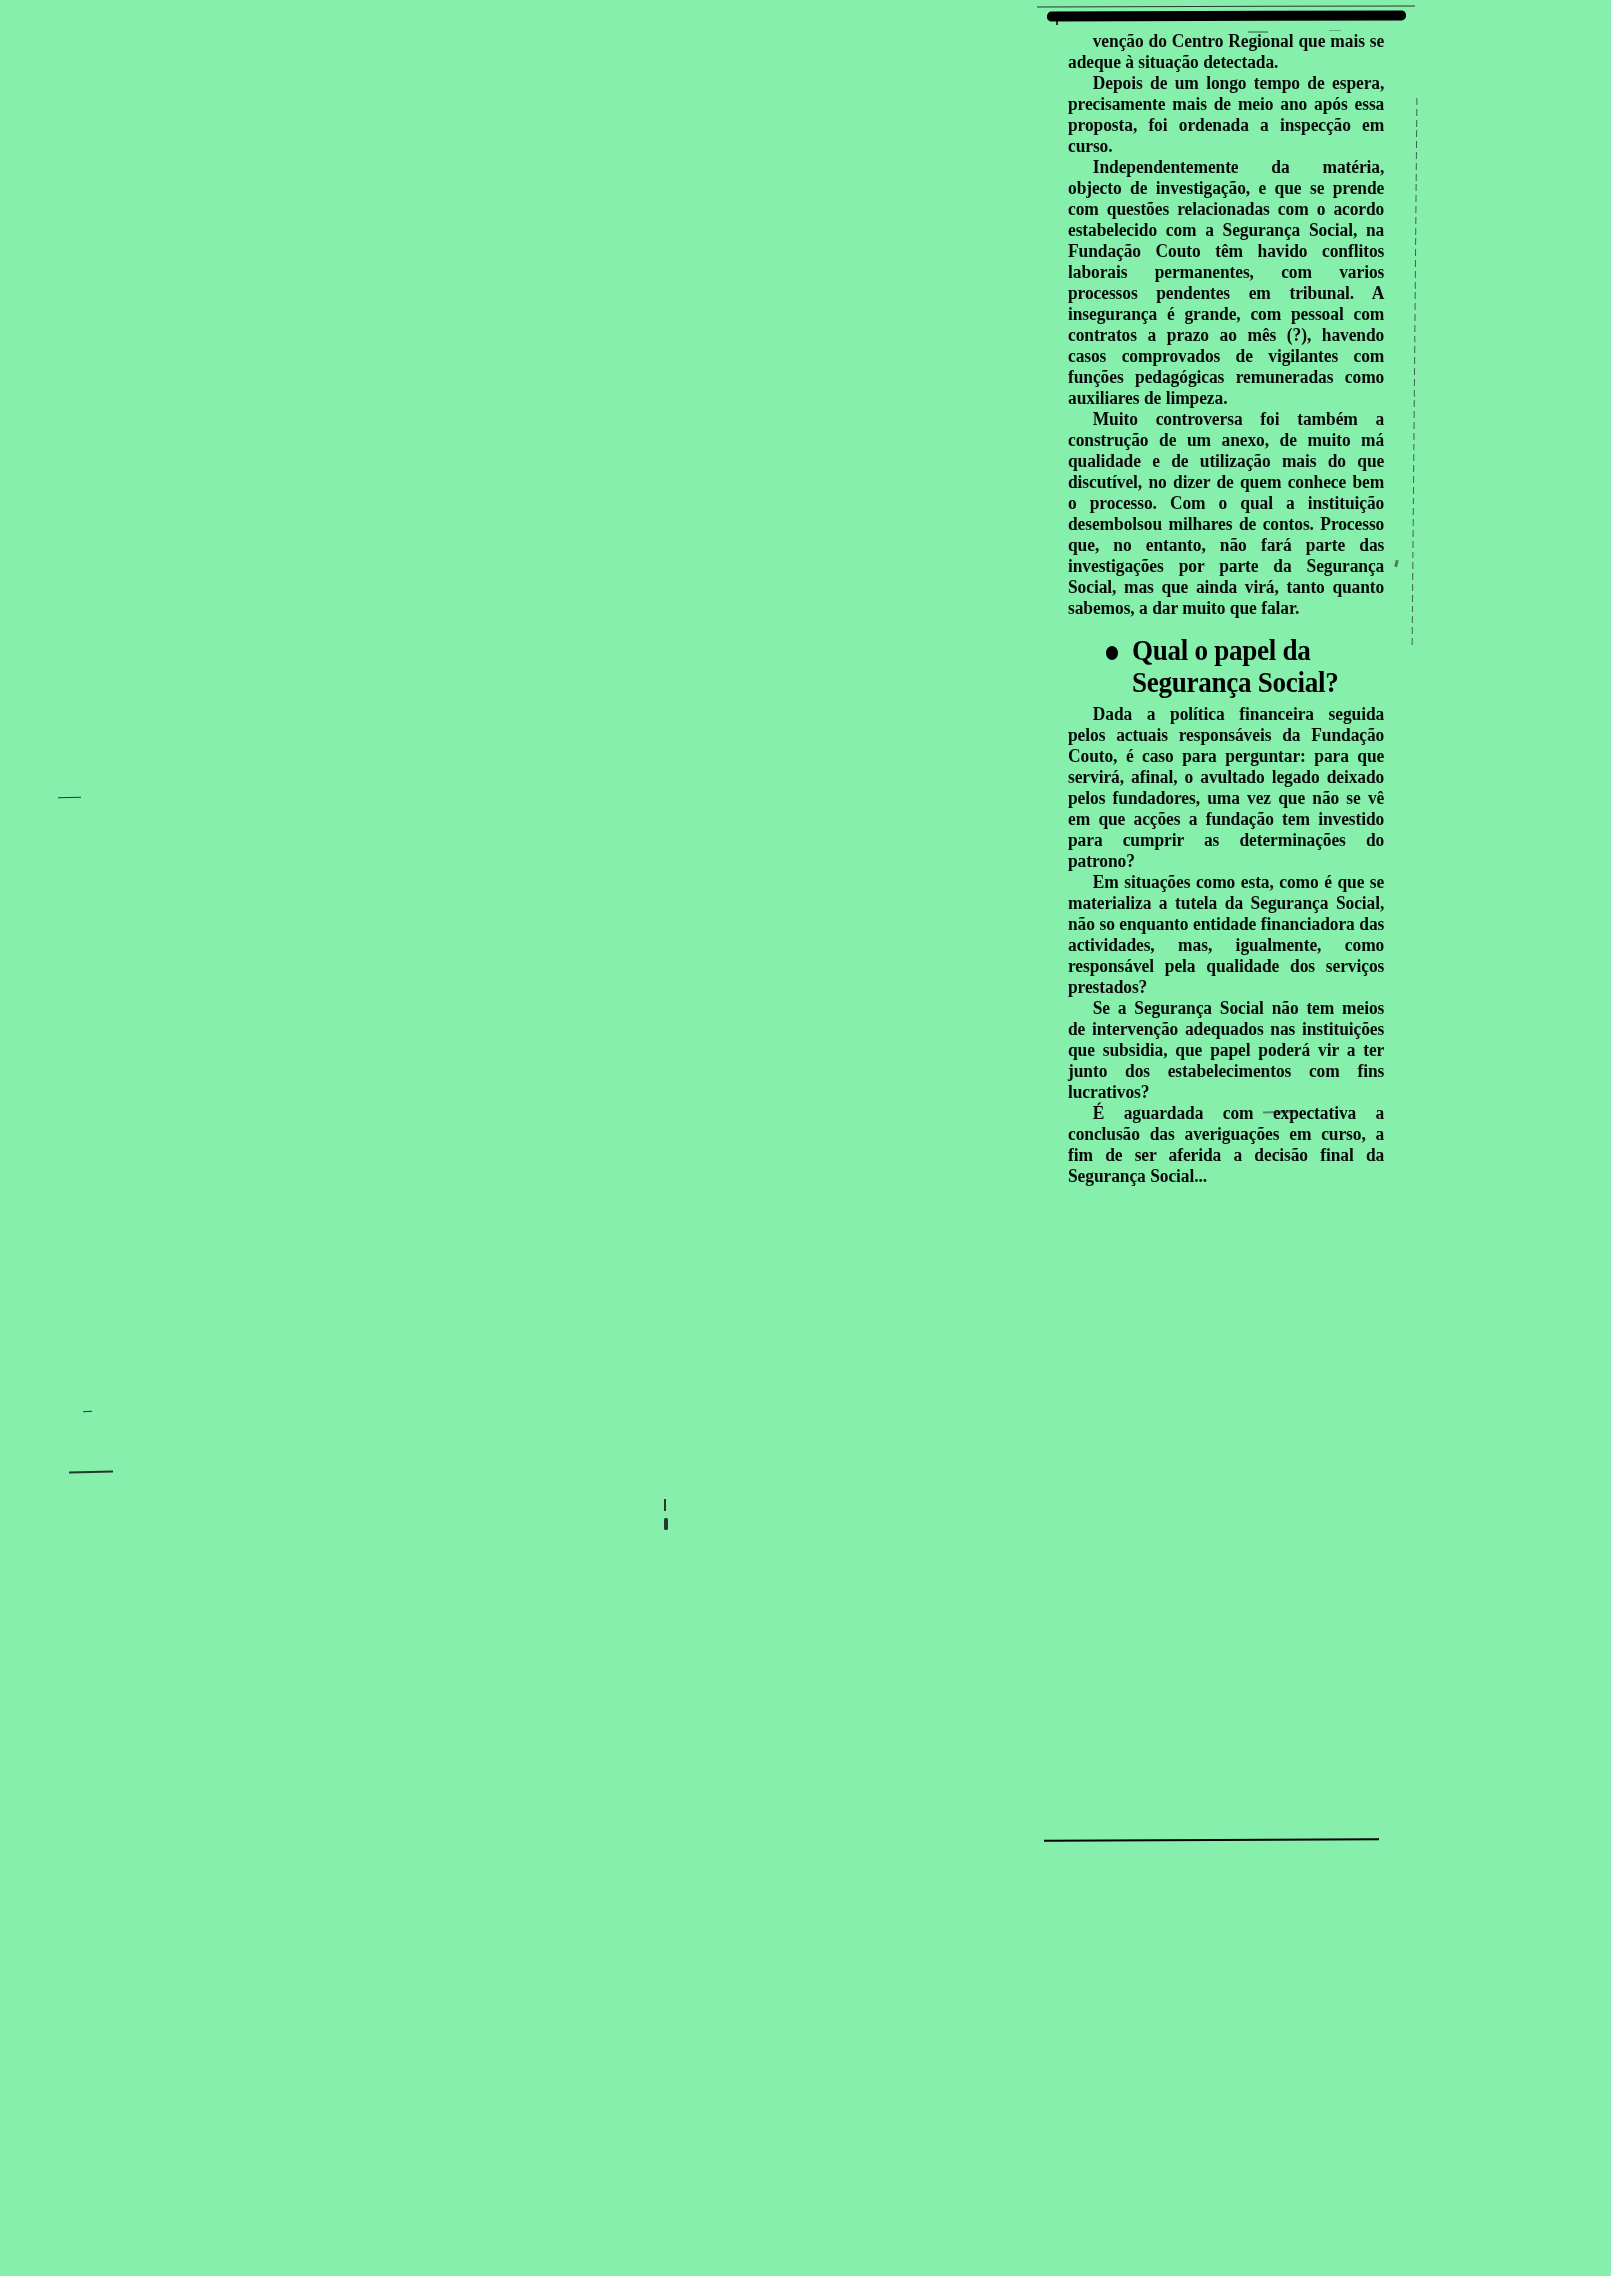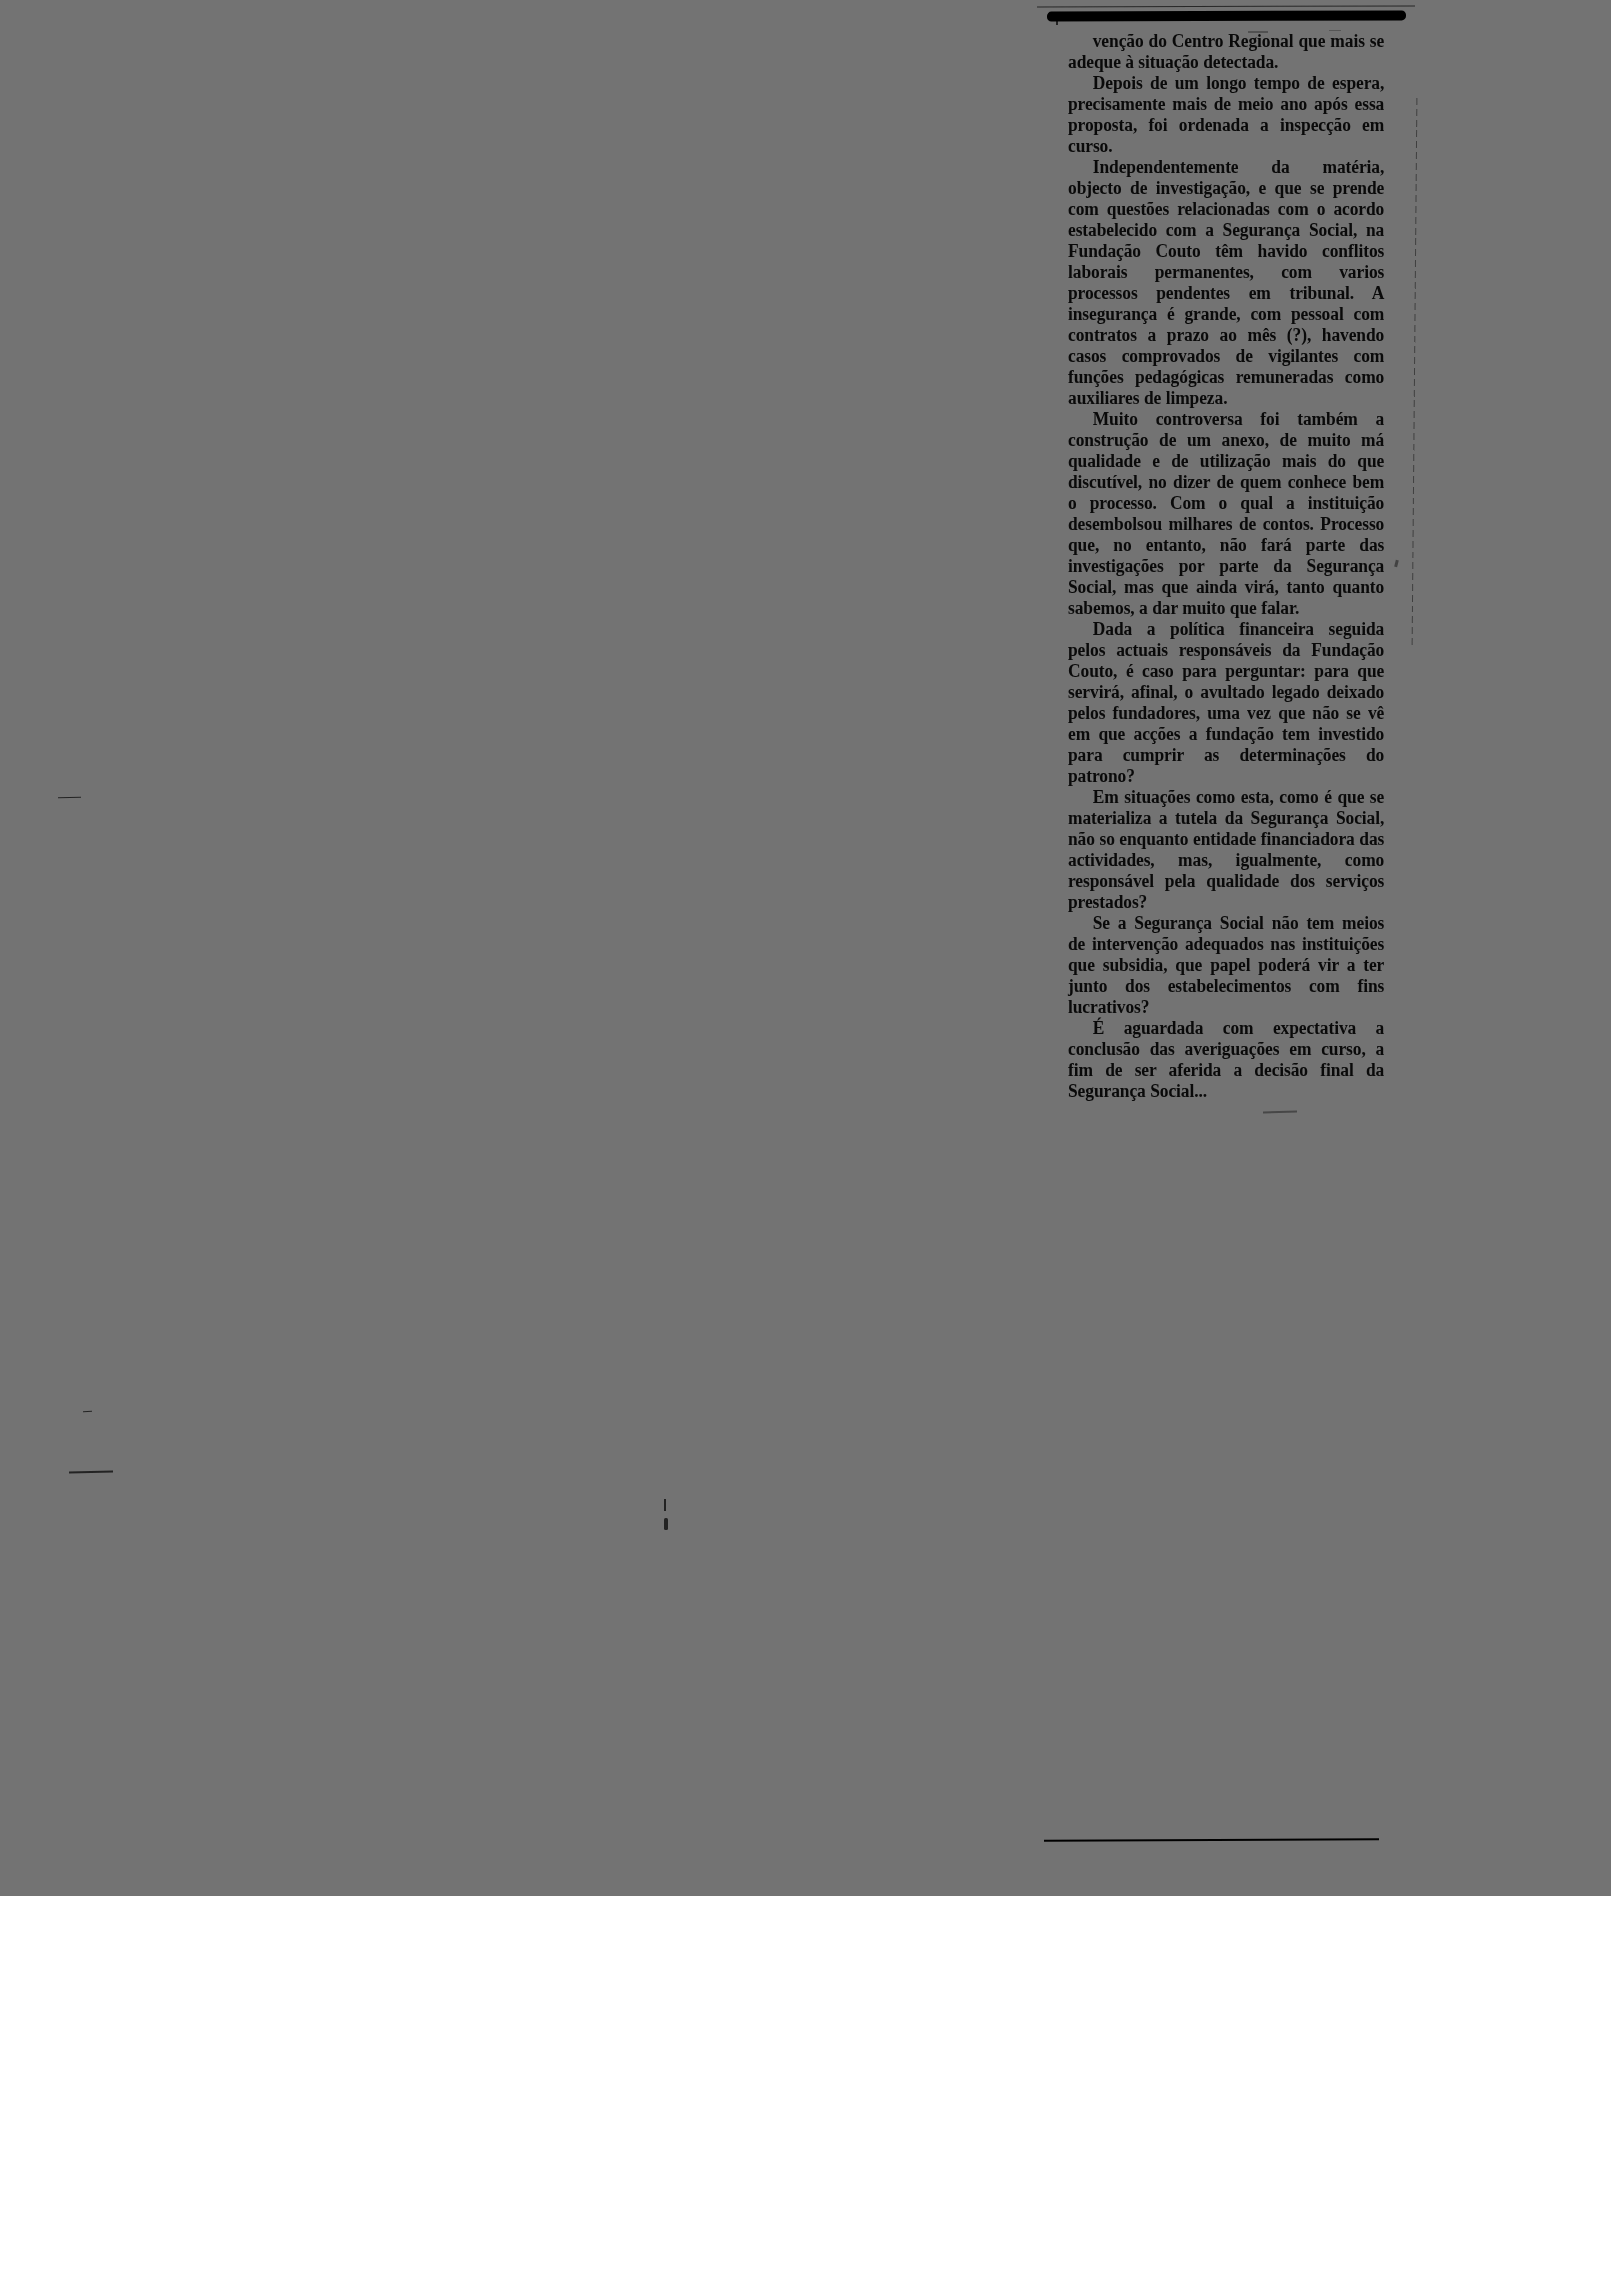--- a/index.html
+++ b/index.html
@@ -10,22 +10,22 @@
   }
 
   body {
     font-family: "Liberation Serif", serif;
   }
 
   
   #page {
     position: relative;
     width: 1612px;
-    height: 1896px;
-    background: #737373;
+    height: 2276px;
+    background: #86efac;
     overflow: hidden;
   }
 
   
   #article-column {
     position: absolute;
     left: 1049px;
     top: 0px;
     width: 354px;
   }
@@ -176,20 +176,24 @@
     <div class="col-body">
 
       <p class="para">venção do Centro Regional que mais se adeque à situação detectada.</p>
 
       <p class="para">Depois de um longo tempo de espera, precisamente mais de meio ano após essa proposta, foi ordenada a inspecção em curso.</p>
 
       <p class="para">Independentemente da matéria, objecto de investigação, e que se prende com questões relacionadas com o acordo estabelecido com a Segurança Social, na Fundação Couto têm havido conflitos laborais permanentes, com varios processos pendentes em tribunal. A insegurança é grande, com pessoal com contratos a prazo ao mês (?), havendo casos comprovados de vigilantes com funções pedagógicas remuneradas como auxiliares de limpeza.</p>
 
       <p class="para">Muito controversa foi também a construção de um anexo, de muito má qualidade e de utilização mais do que discutível, no dizer de quem conhece bem o processo. Com o qual a instituição desembolsou milhares de contos. Processo que, no entanto, não fará parte das investigações por parte da Segurança Social, mas que ainda virá, tanto quanto sabemos, a dar muito que falar.</p>
 
+      <div class="subhead-block">
+        <span class="subhead-bullet"></span>
+        <h2 class="subhead">Qual o papel da Segurança Social?</h2>
+      </div>
 
       <p class="para">Dada a política financeira seguida pelos actuais responsáveis da Fundação Couto, é caso para perguntar: para que servirá, afinal, o avultado legado deixado pelos fundadores, uma vez que não se vê em que acções a fundação tem investido para cumprir as determinações do patrono?</p>
 
       <p class="para">Em situações como esta, como é que se materializa a tutela da Segurança Social, não so enquanto entidade financiadora das actividades, mas, igualmente, como responsável pela qualidade dos serviços prestados?</p>
 
       <p class="para">Se a Segurança Social não tem meios de intervenção adequados nas instituições que subsidia, que papel poderá vir a ter junto dos estabelecimentos com fins lucrativos?</p>
 
       <p class="para">É aguardada com expectativa a conclusão das averiguações em curso, a fim de ser aferida a decisão final da Segurança Social...</p>
 
     </div>

